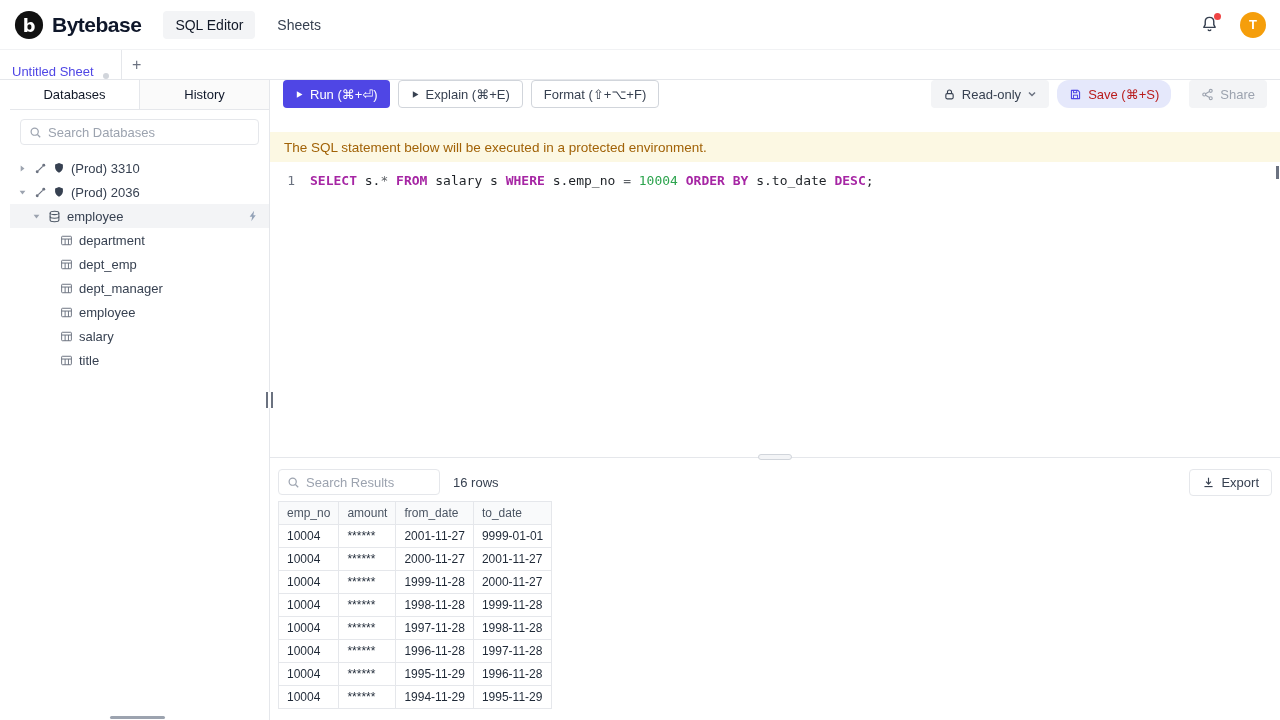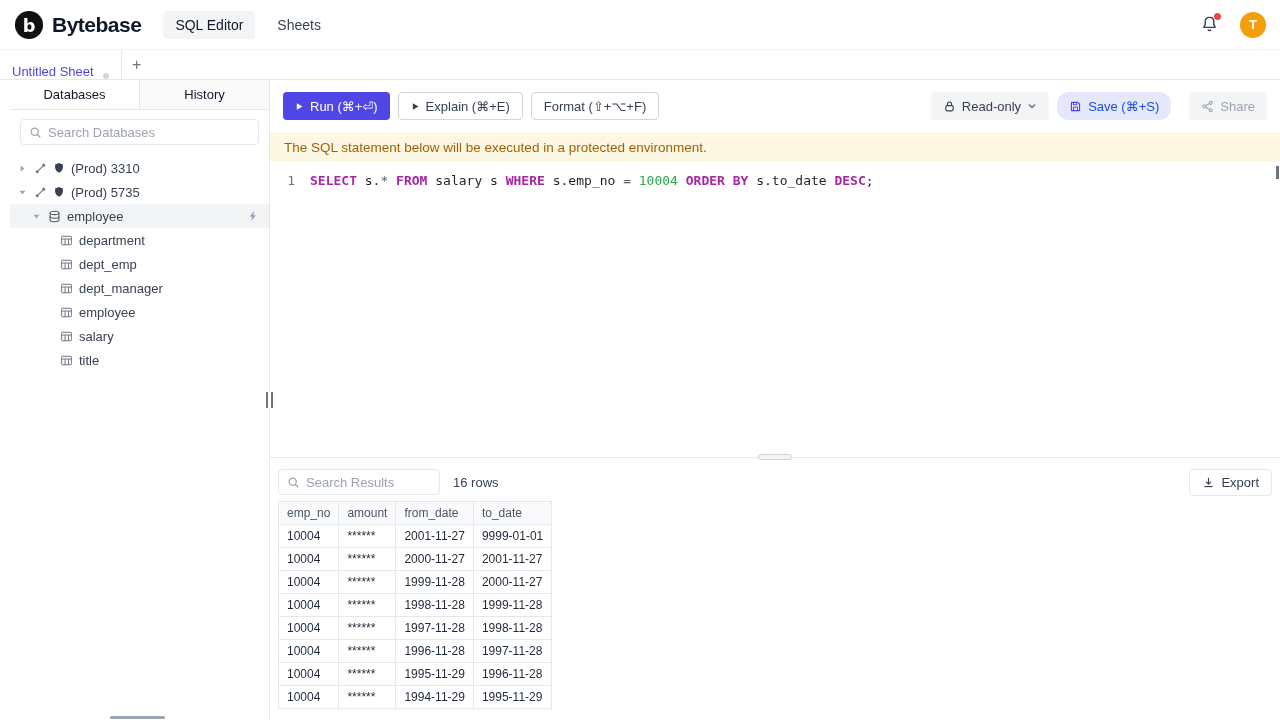--- a/index.html
+++ b/index.html
@@ -48,28 +48,28 @@
   .ticon { display:flex; align-items:center; flex:none; }
   .tlabel { white-space:nowrap; }
   .spacer { flex:1; }
   .v-handle { position:absolute; right:-4px; top:312px; width:7px; height:16px;
     border-left:2px solid #6b7280; border-right:2px solid #6b7280; background:#fff; z-index:5; cursor:col-resize; }
   .side-hscroll { position:absolute; bottom:1px; left:100px; width:55px; height:3px;
     background:#9ca3af; border-radius:2px; cursor:pointer; }
 
   
   .main { flex:1; min-width:0; display:flex; flex-direction:column; background:#fff; }
-  .toolbar { height:52px; flex:none; display:flex; align-items:center; padding:0 13px; gap:8px; }
+  .toolbar { height:52px; flex:none; display:flex; align-items:flex-start; padding:0 13px; gap:8px; }
   .btn { height:28px; display:inline-flex; align-items:center; gap:6px; padding:0 12px;
     border-radius:4px; font-size:13px; cursor:pointer; border:none; background:none;
     font-family:inherit; white-space:nowrap; }
   .btn-run { background:#4f46e5; color:#fff; }
   .btn-outline { border:1px solid #d1d5db; background:#fff; color:#374151; }
   .btn-gray { background:#f3f4f6; color:#374151; }
-  .btn-save { background:#e5e8fb; color:#1d4ed8; font-weight:500;border-radius:12px; }
+  .btn-save { background:#e5e8fb; color:#b91c1c; font-weight:500;border-radius:12px; }
   .btn-share { background:#f3f4f6; color:#9ca3af; margin-left:10px; }
   .tb-spacer { flex:1; }
 
   .banner { height:30px; flex:none; background:#fcf8e3; display:flex; align-items:center;
     padding:0 14px; font-size:13.5px; color:#a16207; gap:8px; }
   .banner-right { margin-left:auto; display:flex; align-items:center; gap:7px; font-size:13px; color:#374151;margin-top:44px; }
   .sep { color:#9ca3af; }
 
   .editor { flex:1; position:relative; padding-top:9px; background:#fff;
     font-family:"DejaVu Sans Mono",monospace; font-size:13px; overflow:hidden; }
@@ -182,21 +182,21 @@
               <circle cx="4" cy="12" r="1.8" fill="#6b7280"></circle>
               <circle cx="12" cy="4" r="1.8" fill="#6b7280"></circle>
               <line x1="5.3" y1="10.7" x2="10.7" y2="5.3" stroke="#6b7280" stroke-width="1.5"></line>
             </svg>
           </span>
           <span class="ticon">
             <svg width="12" height="12" viewBox="0 0 16 16">
               <path d="M8 1.3l5.2 1.9v3.9c0 3.3-2.2 5.8-5.2 7.2-3-1.4-5.2-3.9-5.2-7.2V3.2z" fill="#374151"></path>
             </svg>
           </span>
-          <span class="tlabel">(Prod) 5735</span>
+          <span class="tlabel">(Prod) 2036</span>
         </div>
         <div class="tree-row selected" style="padding-left: 22px;">
           <span class="caret">
             <svg width="9" height="9" viewBox="0 0 10 10">
               <path d="M1.8 3l3.2 4.2L8.2 3z" fill="#9ca3af"></path>
             </svg>
           </span>
           <span class="ticon">
             <svg width="13" height="13" viewBox="0 0 16 16" fill="none" stroke="#4b5563" stroke-width="1.3">
               <ellipse cx="8" cy="3.6" rx="5.4" ry="2.1"></ellipse>

